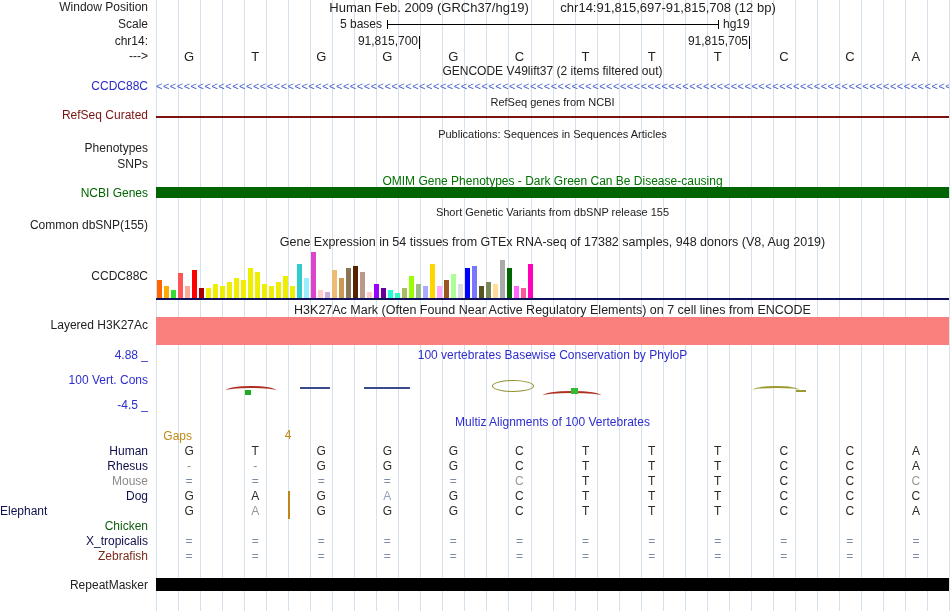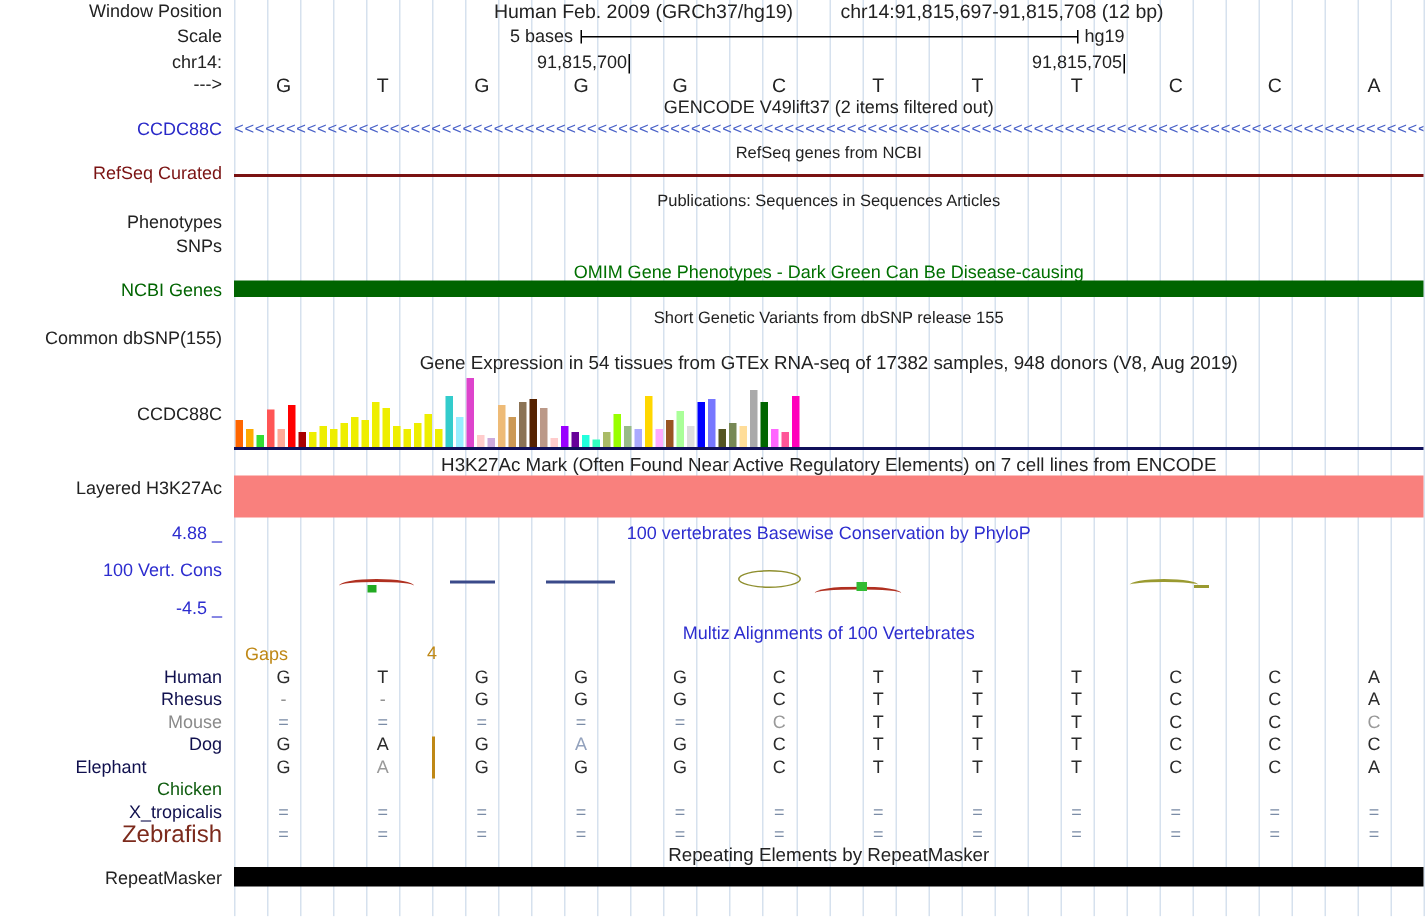--- a/index.html
+++ b/index.html
@@ -243,21 +243,21 @@
       <div style="position: absolute; left: 288.2px; top: 490px; width: 66.1px; text-align: center; font-size: 12px; line-height: 13px; color: rgb(43, 43, 43);">G</div>
       <div style="position: absolute; left: 354.3px; top: 490px; width: 66.1px; text-align: center; font-size: 12px; line-height: 13px; color: rgb(147, 162, 189);">A</div>
       <div style="position: absolute; left: 420.3px; top: 490px; width: 66.1px; text-align: center; font-size: 12px; line-height: 13px; color: rgb(43, 43, 43);">G</div>
       <div style="position: absolute; left: 486.4px; top: 490px; width: 66.1px; text-align: center; font-size: 12px; line-height: 13px; color: rgb(43, 43, 43);">C</div>
       <div style="position: absolute; left: 552.5px; top: 490px; width: 66.1px; text-align: center; font-size: 12px; line-height: 13px; color: rgb(43, 43, 43);">T</div>
       <div style="position: absolute; left: 618.6px; top: 490px; width: 66.1px; text-align: center; font-size: 12px; line-height: 13px; color: rgb(43, 43, 43);">T</div>
       <div style="position: absolute; left: 684.7px; top: 490px; width: 66.1px; text-align: center; font-size: 12px; line-height: 13px; color: rgb(43, 43, 43);">T</div>
       <div style="position: absolute; left: 750.8px; top: 490px; width: 66.1px; text-align: center; font-size: 12px; line-height: 13px; color: rgb(43, 43, 43);">C</div>
       <div style="position: absolute; left: 816.8px; top: 490px; width: 66.1px; text-align: center; font-size: 12px; line-height: 13px; color: rgb(43, 43, 43);">C</div>
       <div style="position: absolute; left: 882.9px; top: 490px; width: 66.1px; text-align: center; font-size: 12px; line-height: 13px; color: rgb(43, 43, 43);">C</div>
-      <div style="position: absolute; left: 0px; top: 505px; width: 148px; text-align: center; font-size: 12px; line-height: 13px; color: rgb(16, 16, 78); white-space: nowrap;">Elephant</div>
+      <div style="position: absolute; left: 0px; top: 505px; width: 148px; text-align: left; font-size: 12px; line-height: 13px; color: rgb(16, 16, 78); white-space: nowrap;">Elephant</div>
       <div style="position: absolute; left: 156px; top: 505px; width: 66.1px; text-align: center; font-size: 12px; line-height: 13px; color: rgb(43, 43, 43);">G</div>
       <div style="position: absolute; left: 222.1px; top: 505px; width: 66.1px; text-align: center; font-size: 12px; line-height: 13px; color: rgb(154, 154, 154);">A</div>
       <div style="position: absolute; left: 288.2px; top: 505px; width: 66.1px; text-align: center; font-size: 12px; line-height: 13px; color: rgb(43, 43, 43);">G</div>
       <div style="position: absolute; left: 354.3px; top: 505px; width: 66.1px; text-align: center; font-size: 12px; line-height: 13px; color: rgb(43, 43, 43);">G</div>
       <div style="position: absolute; left: 420.3px; top: 505px; width: 66.1px; text-align: center; font-size: 12px; line-height: 13px; color: rgb(43, 43, 43);">G</div>
       <div style="position: absolute; left: 486.4px; top: 505px; width: 66.1px; text-align: center; font-size: 12px; line-height: 13px; color: rgb(43, 43, 43);">C</div>
       <div style="position: absolute; left: 552.5px; top: 505px; width: 66.1px; text-align: center; font-size: 12px; line-height: 13px; color: rgb(43, 43, 43);">T</div>
       <div style="position: absolute; left: 618.6px; top: 505px; width: 66.1px; text-align: center; font-size: 12px; line-height: 13px; color: rgb(43, 43, 43);">T</div>
       <div style="position: absolute; left: 684.7px; top: 505px; width: 66.1px; text-align: center; font-size: 12px; line-height: 13px; color: rgb(43, 43, 43);">T</div>
       <div style="position: absolute; left: 750.8px; top: 505px; width: 66.1px; text-align: center; font-size: 12px; line-height: 13px; color: rgb(43, 43, 43);">C</div>
@@ -270,32 +270,31 @@
       <div style="position: absolute; left: 288.2px; top: 535px; width: 66.1px; text-align: center; font-size: 12px; line-height: 13px; color: rgb(123, 140, 166);">=</div>
       <div style="position: absolute; left: 354.3px; top: 535px; width: 66.1px; text-align: center; font-size: 12px; line-height: 13px; color: rgb(123, 140, 166);">=</div>
       <div style="position: absolute; left: 420.3px; top: 535px; width: 66.1px; text-align: center; font-size: 12px; line-height: 13px; color: rgb(123, 140, 166);">=</div>
       <div style="position: absolute; left: 486.4px; top: 535px; width: 66.1px; text-align: center; font-size: 12px; line-height: 13px; color: rgb(123, 140, 166);">=</div>
       <div style="position: absolute; left: 552.5px; top: 535px; width: 66.1px; text-align: center; font-size: 12px; line-height: 13px; color: rgb(123, 140, 166);">=</div>
       <div style="position: absolute; left: 618.6px; top: 535px; width: 66.1px; text-align: center; font-size: 12px; line-height: 13px; color: rgb(123, 140, 166);">=</div>
       <div style="position: absolute; left: 684.7px; top: 535px; width: 66.1px; text-align: center; font-size: 12px; line-height: 13px; color: rgb(123, 140, 166);">=</div>
       <div style="position: absolute; left: 750.8px; top: 535px; width: 66.1px; text-align: center; font-size: 12px; line-height: 13px; color: rgb(123, 140, 166);">=</div>
       <div style="position: absolute; left: 816.8px; top: 535px; width: 66.1px; text-align: center; font-size: 12px; line-height: 13px; color: rgb(123, 140, 166);">=</div>
       <div style="position: absolute; left: 882.9px; top: 535px; width: 66.1px; text-align: center; font-size: 12px; line-height: 13px; color: rgb(123, 140, 166);">=</div>
-      <div style="position: absolute; left: 0px; top: 550px; width: 148px; text-align: right; font-size: 16px; line-height: 13px; color: rgb(124, 42, 28); white-space: nowrap;">Zebrafish</div>
+      <div style="position: absolute; left: 0px; top: 550px; width: 148px; text-align: right; font-size: 12px; line-height: 13px; color: rgb(124, 42, 28); white-space: nowrap;">Zebrafish</div>
       <div style="position: absolute; left: 156px; top: 550px; width: 66.1px; text-align: center; font-size: 12px; line-height: 13px; color: rgb(123, 140, 166);">=</div>
       <div style="position: absolute; left: 222.1px; top: 550px; width: 66.1px; text-align: center; font-size: 12px; line-height: 13px; color: rgb(123, 140, 166);">=</div>
       <div style="position: absolute; left: 288.2px; top: 550px; width: 66.1px; text-align: center; font-size: 12px; line-height: 13px; color: rgb(123, 140, 166);">=</div>
       <div style="position: absolute; left: 354.3px; top: 550px; width: 66.1px; text-align: center; font-size: 12px; line-height: 13px; color: rgb(123, 140, 166);">=</div>
       <div style="position: absolute; left: 420.3px; top: 550px; width: 66.1px; text-align: center; font-size: 12px; line-height: 13px; color: rgb(123, 140, 166);">=</div>
       <div style="position: absolute; left: 486.4px; top: 550px; width: 66.1px; text-align: center; font-size: 12px; line-height: 13px; color: rgb(123, 140, 166);">=</div>
       <div style="position: absolute; left: 552.5px; top: 550px; width: 66.1px; text-align: center; font-size: 12px; line-height: 13px; color: rgb(123, 140, 166);">=</div>
       <div style="position: absolute; left: 618.6px; top: 550px; width: 66.1px; text-align: center; font-size: 12px; line-height: 13px; color: rgb(123, 140, 166);">=</div>
       <div style="position: absolute; left: 684.7px; top: 550px; width: 66.1px; text-align: center; font-size: 12px; line-height: 13px; color: rgb(123, 140, 166);">=</div>
       <div style="position: absolute; left: 750.8px; top: 550px; width: 66.1px; text-align: center; font-size: 12px; line-height: 13px; color: rgb(123, 140, 166);">=</div>
       <div style="position: absolute; left: 816.8px; top: 550px; width: 66.1px; text-align: center; font-size: 12px; line-height: 13px; color: rgb(123, 140, 166);">=</div>
       <div style="position: absolute; left: 882.9px; top: 550px; width: 66.1px; text-align: center; font-size: 12px; line-height: 13px; color: rgb(123, 140, 166);">=</div>
     </div>
 
-  <div class="hdr" style="top:564px;font-size:12.5px">Repeating Elements by RepeatMasker</div>
   <div class="lbl" style="top:579px">RepeatMasker</div>
   <div class="bar" style="left:156px;top:578px;width:793px;height:13px;background:#000"></div>
 
 </div>
 
 </body></html>

